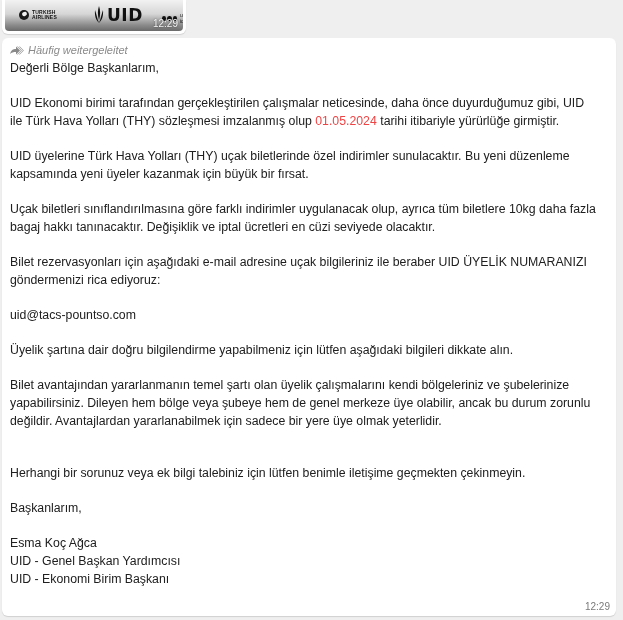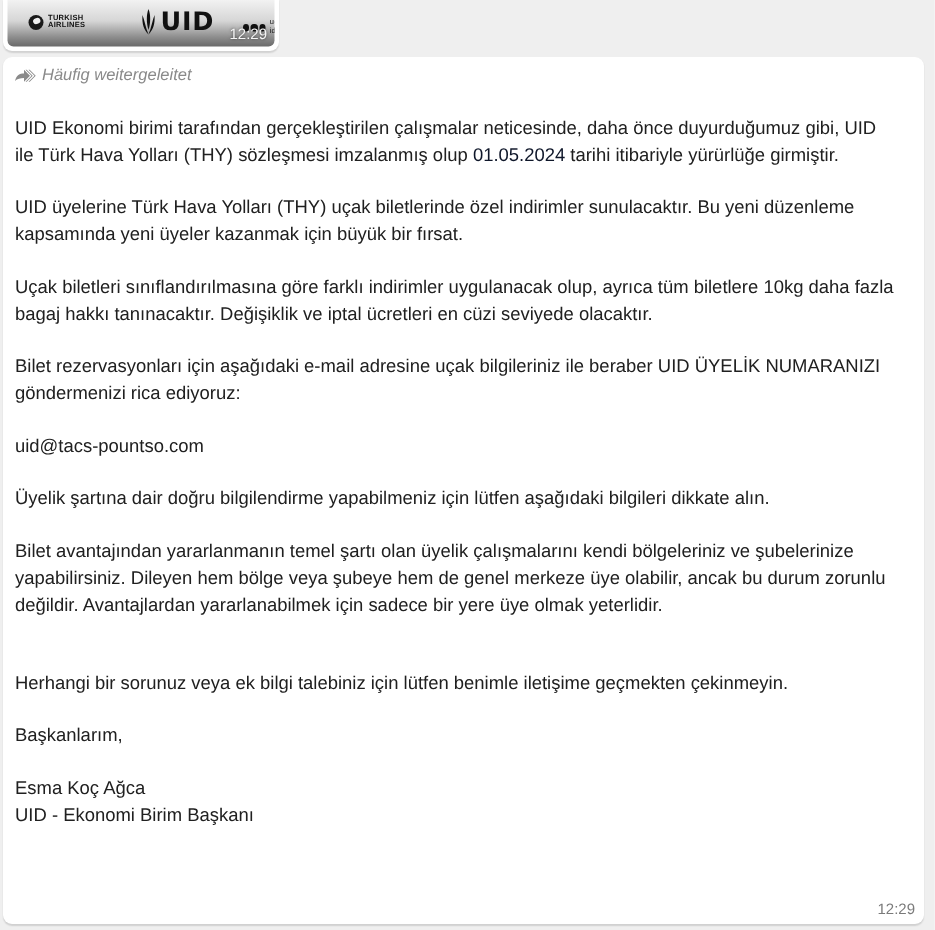--- a/index.html
+++ b/index.html
@@ -72,21 +72,21 @@
       display: flex; align-items: center; gap: 4px;
       height: 14px; color: #8a8a8a; font-size: 11px; font-style: italic;
     }
     .fwd-icon { width: 14px; height: 9px; }
     .body-text {
       font-size: 12.3px; line-height: 18px; color: #202020;
       margin-top: 2px;
     }
     .para { white-space: pre-line; }
     .gap { height: 17px; }
-    .date-link { color: #0f172a; }
+    .date-link { color: #ef4444; }
     .msg-time {
       position: absolute; right: 6px; bottom: 4px;
       font-size: 10px; color: #7a7a7a;
     }
   </style>
 </head>
 <body>
 
 <div class="chat-area">
 
@@ -121,20 +121,21 @@
     <div class="forwarded">
       <svg class="fwd-icon" viewBox="0 0 14 9">
         <path d="M0 8 C1 4 3 3 6 3 L6 0.5 L10 4.5 L6 8.5 L6 6 C3.5 6 1.5 6.5 0 8Z" fill="#8a8a8a"></path>
         <path d="M7 0.5 L11 4.5 L7 8.5 L7.8 8.5 L11.8 4.5 L7.8 0.5Z" fill="#8a8a8a"></path>
         <path d="M9 0.5 L13 4.5 L9 8.5 L9.8 8.5 L13.8 4.5 L9.8 0.5Z" fill="#8a8a8a"></path>
       </svg>
       <span>Häufig weitergeleitet</span>
     </div>
 
     <div class="body-text">
+      <div class="para">Değerli Bölge Başkanlarım,</div>
       <div class="gap"></div>
       <div class="para"><span>UID Ekonomi birimi tarafından gerçekleştirilen çalışmalar neticesinde, daha önce duyurduğumuz gibi, UID ile Türk Hava Yolları (THY) sözleşmesi imzalanmış olup </span><span class="date-link">01.05.2024</span><span> tarihi itibariyle yürürlüğe girmiştir.</span></div>
       <div class="gap"></div>
       <div class="para">UID üyelerine Türk Hava Yolları (THY) uçak biletlerinde özel indirimler sunulacaktır. Bu yeni düzenleme kapsamında yeni üyeler kazanmak için büyük bir fırsat.</div>
       <div class="gap"></div>
       <div class="para">Uçak biletleri sınıflandırılmasına göre farklı indirimler uygulanacak olup, ayrıca tüm biletlere 10kg daha fazla bagaj hakkı tanınacaktır. Değişiklik ve iptal ücretleri en cüzi seviyede olacaktır.</div>
       <div class="gap"></div>
       <div class="para">Bilet rezervasyonları için aşağıdaki e-mail adresine uçak bilgileriniz ile beraber UID ÜYELİK NUMARANIZI göndermenizi rica ediyoruz:</div>
       <div class="gap"></div>
       <div class="para">uid@tacs-pountso.com</div>
@@ -142,18 +143,19 @@
       <div class="para">Üyelik şartına dair doğru bilgilendirme yapabilmeniz için lütfen aşağıdaki bilgileri dikkate alın.</div>
       <div class="gap"></div>
       <div class="para">Bilet avantajından yararlanmanın temel şartı olan üyelik çalışmalarını kendi bölgeleriniz ve şubelerinize yapabilirsiniz. Dileyen hem bölge veya şubeye hem de genel merkeze üye olabilir, ancak bu durum zorunlu değildir. Avantajlardan yararlanabilmek için sadece bir yere üye olmak yeterlidir.</div>
       <div class="gap"></div>
       <div class="gap"></div>
       <div class="para">Herhangi bir sorunuz veya ek bilgi talebiniz için lütfen benimle iletişime geçmekten çekinmeyin.</div>
       <div class="gap"></div>
       <div class="para">Başkanlarım,</div>
       <div class="gap"></div>
       <div class="para">Esma Koç Ağca</div>
+      <div class="para">UID - Genel Başkan Yardımcısı</div>
       <div class="para">UID - Ekonomi Birim Başkanı</div>
     </div>
 
     <span class="msg-time">12:29</span>
   </div>
 </div>
 
 </body></html>

